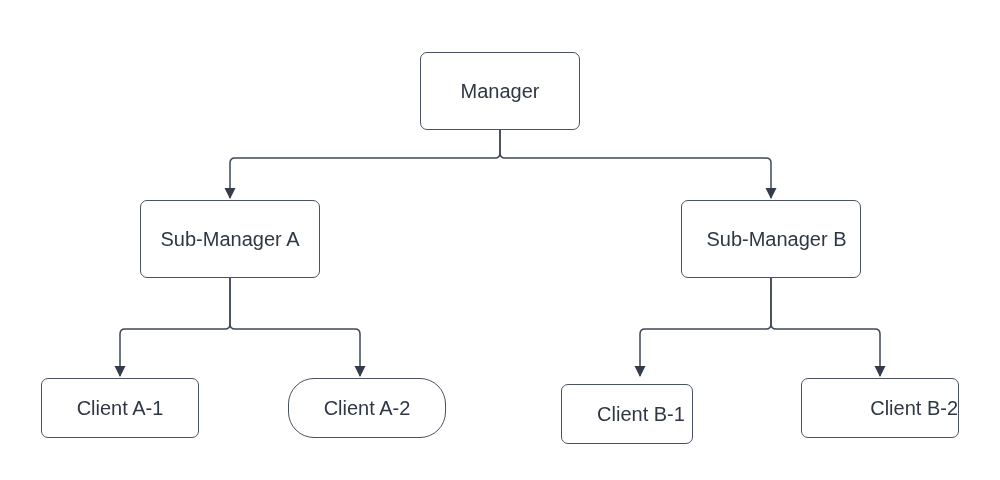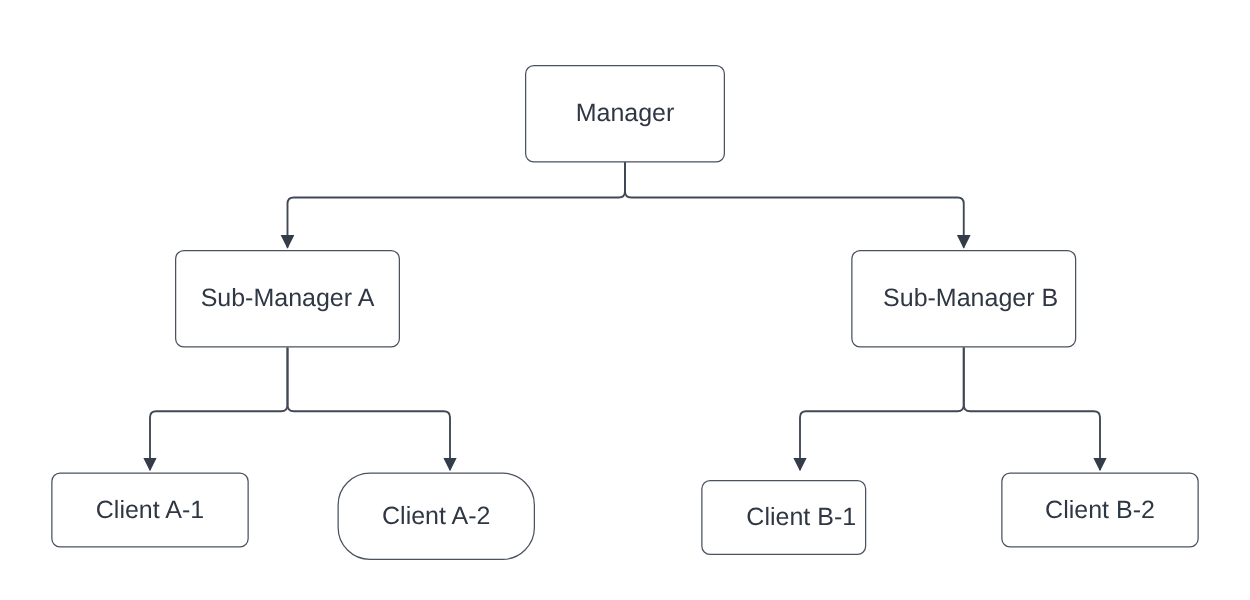--- a/index.html
+++ b/index.html
@@ -34,23 +34,23 @@
     justify-content: center;
     color: #2f3744;
     font-size: 20px;
     text-align: center;
     line-height: 1.2;
   }
   .node-manager   { left: 420px; top: 52px;  width: 160px; height: 78px; }
   .node-sub-a     { left: 140px; top: 200px; width: 180px; height: 78px; text-align: right; }
   .node-sub-b     { left: 681px; top: 200px; width: 180px; height: 78px; padding-left: 11px; }
   .node-client-a1 { left: 41px;  top: 378px; width: 158px; height: 60px; }
-  .node-client-a2 { left: 270px; top: 378px; width: 158px; height: 70px; border-radius: 26px; }
+  .node-client-a2 { left: 288px; top: 378px; width: 158px; height: 60px; border-radius: 26px; }
   .node-client-b1 { left: 561px; top: 384px; width: 132px; height: 60px; padding-left: 28px; }
-  .node-client-b2 { left: 801px; top: 378px; width: 158px; height: 60px; }
+  .node-client-b2 { left: 801px; top: 378px; width: 158px; height: 60px; justify-content: flex-end; }
 </style>
 </head>
 <body>
 
 <div class="canvas">
 
   <svg class="connectors" viewBox="0 0 1000 480" xmlns="http://www.w3.org/2000/svg">
     <defs>
       <marker id="arrow" markerWidth="11" markerHeight="12" refX="10" refY="5.5" orient="auto" markerUnits="userSpaceOnUse">
         <path d="M0,0 L11,5.5 L0,11 Z" fill="#343c49"></path>

